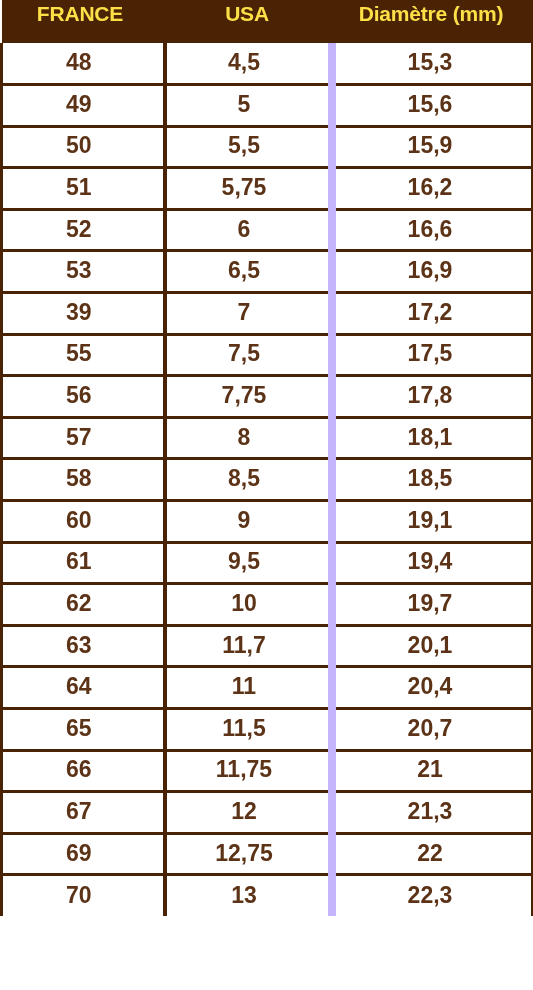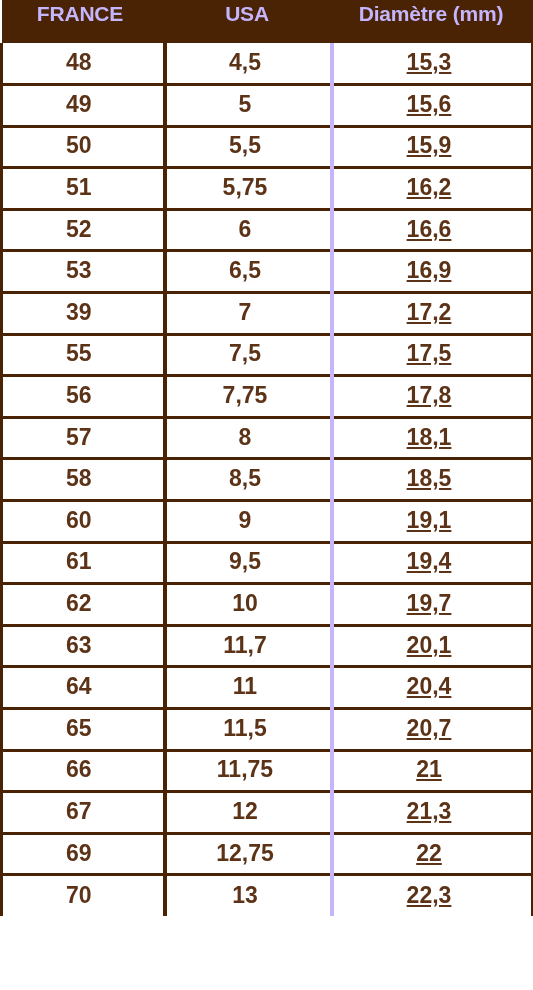--- a/index.html
+++ b/index.html
@@ -25,21 +25,21 @@
   #ring-size-table col.col-usa    { width: 167px; }
   #ring-size-table col.col-diam   { width: 203px; }
 
   
   thead tr {
     background: #4A2304;
   }
   thead th {
     height: 43px;
     padding: 0 0 16px 0;
-    color: #c4b5fd;
+    color: #fde047;
     font-size: 21px;
     font-weight: bold;
     text-align: center;
     vertical-align: middle;
     letter-spacing: -0.2px;
     border: none;
     background: #4A2304;
     box-sizing: border-box;
   }
   thead th.th-france { padding-right: 6px; }
@@ -68,24 +68,23 @@
   }
   tbody td.cell-france {
     border-left: 3px solid #4A2304;
     padding-right: 8px;
   }
   tbody td.cell-usa {
     border-left: 4px solid #4A2304;
     padding-right: 6px;
   }
   tbody td.cell-diam {
-    border-left: 4px solid #c4b5fd;
+    border-left: 8px solid #c4b5fd;
     border-right: 8px solid #4A2304;
     padding-right: 6px;
-    text-decoration: underline;
   }
   tbody tr:first-child td {
     border-top: 0;
   }
 </style>
 </head>
 <body>
 
 <table id="ring-size-table">
   <colgroup>

